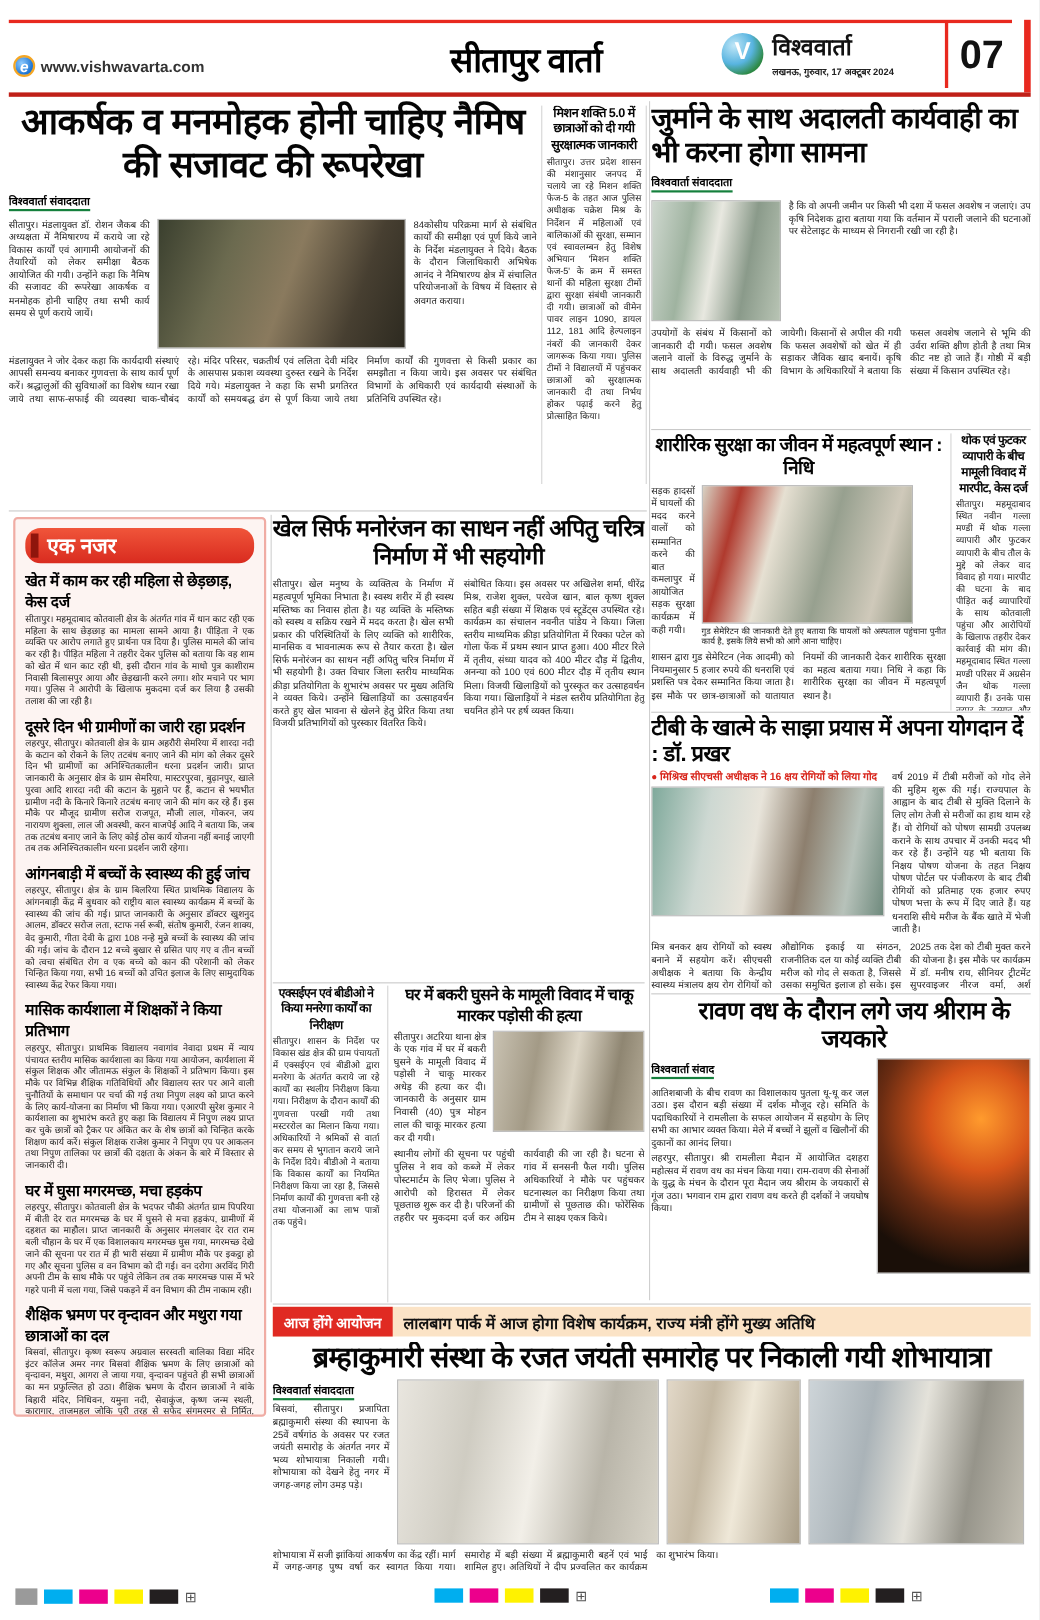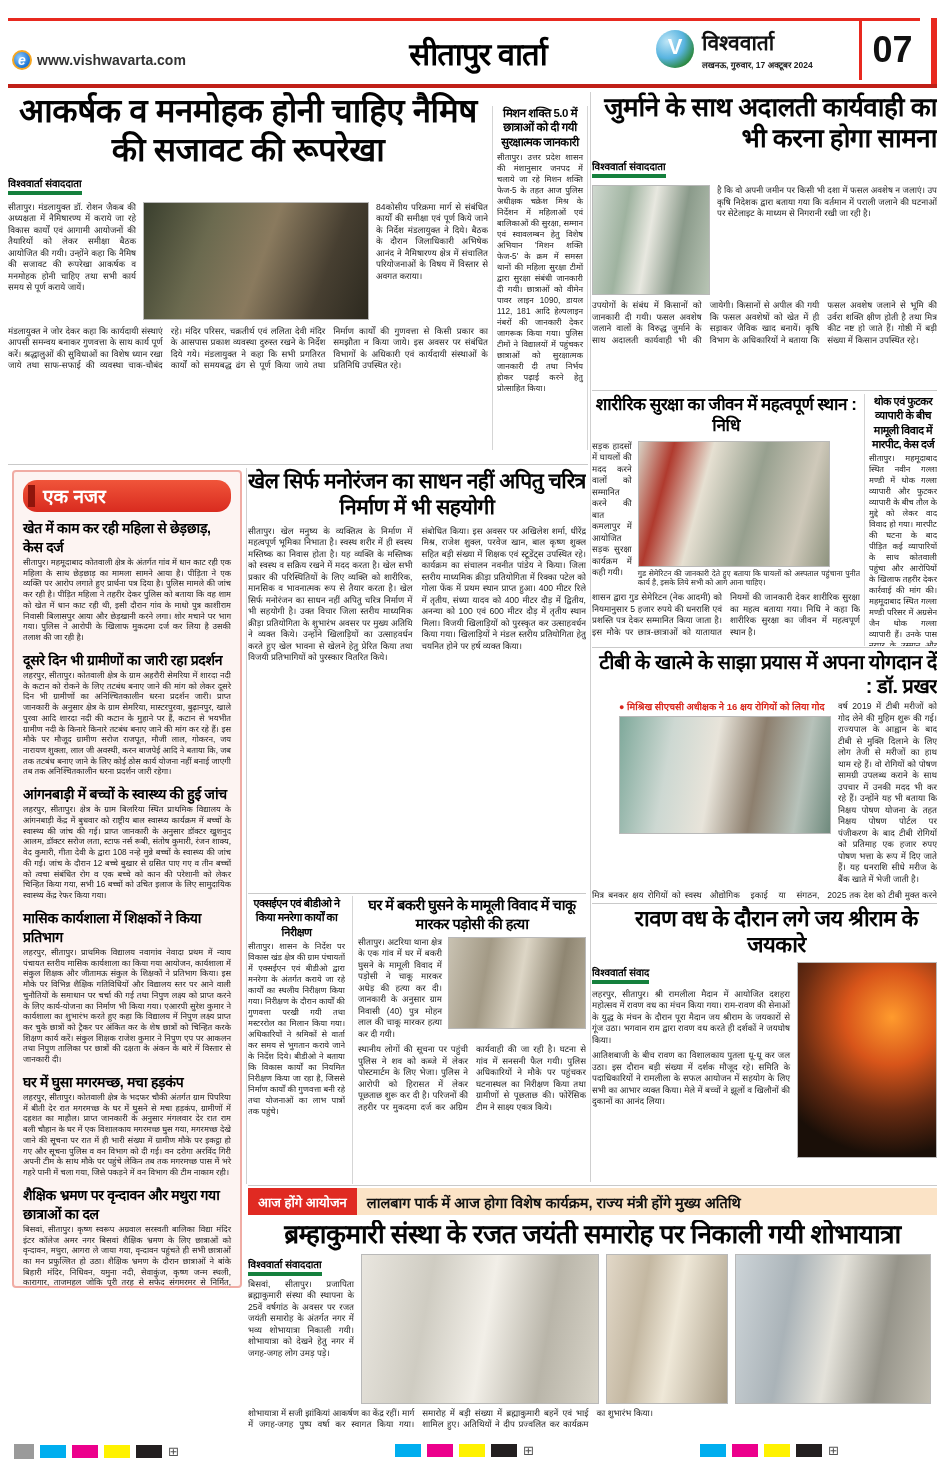--- a/index.html
+++ b/index.html
@@ -18,44 +18,44 @@
   .edition-title { position:absolute; left:330px; top:26px; width:280px; text-align:center; font-size:31px; font-weight:700; color:#000; letter-spacing:-1px; }
   .brandbox { position:absolute; left:648px; top:22px; display:flex; gap:8px; align-items:center; }
   .globe { width:38px; height:38px; border-radius:50%; background:radial-gradient(circle at 30% 30%,#bfe6f7,#58b4e0 45%,#2e8a46 75%,#1d6c33); position:relative; }
   .globe span { position:absolute; left:0; top:4px; width:100%; text-align:center; color:#fff; font-size:22px; font-weight:700; }
   .brandtext .brand { font-size:21px; font-weight:700; color:#111; }
   .brandtext .dateline { font-size:8.5px; color:#222; margin-top:3px; font-weight:700; }
   .pageno { position:absolute; right:14px; top:14px; width:64px; height:60px; border-left:3px solid #e8291f; display:flex; align-items:center; justify-content:center; font-size:36px; font-weight:700; color:#111;margin-left:24px; }
 
   
   .headline { font-weight:700; color:#050505; letter-spacing:-0.5px; }
-  .byline { font-size:10px; font-weight:700; color:#000; border-bottom:4px solid #15803d; display:inline-block; padding-bottom:1px; margin-bottom:3px; }
+  .byline { font-size:10px; font-weight:700; color:#000; border-bottom:2px solid #15803d; display:inline-block; padding-bottom:1px; margin-bottom:3px; }
   .body-txt { font-size:8.6px; line-height:1.34; text-align:justify; color:#1c1c1c; }
   .photo { background-size:cover; border:1px solid #b9b9b9; }
   .caption { font-size:7.6px; line-height:1.3; text-align:justify; color:#222; margin-top:2px; }
   .hline { position:absolute; height:1px; background:#c9c9c9; }
   .vline { position:absolute; width:1px; background:#cfcfcf; }
 
   
   .art-naimish { position:absolute; left:8px; top:92px; width:480px; height:372px; overflow:hidden; }
   .art-naimish .headline { font-size:33px; line-height:1.18; text-align:center; }
   .naimish-row { display:flex; gap:7px; margin-top:4px; }
   .naimish-c1 { width:128px; }
   .photo-naimish { width:226px; height:118px; background:linear-gradient(110deg,#3a3f2e,#6b6a4f 28%,#8a7a5e 52%,#473f31 78%,#2d2a20); }
   .naimish-c2 { flex:1; }
   .naimish-bottom { column-count:3; column-gap:8px; margin-top:6px; }
 
   
-  .art-mission { position:absolute; left:492px; top:106px; width:96px; height:344px; padding:0 4px; border-left:1px solid #d5d5d5; border-right:1px solid #d5d5d5; overflow:hidden; }
+  .art-mission { position:absolute; left:492px; top:96px; width:96px; height:344px; padding:0 4px; border-left:1px solid #d5d5d5; border-right:1px solid #d5d5d5; overflow:hidden; }
   .art-mission .headline { font-size:11.5px; line-height:1.25; text-align:center; margin-bottom:4px; }
   .art-mission .body-txt { font-size:8.2px; }
 
   
   .art-court { position:absolute; left:592px; top:92px; width:345px; height:298px; overflow:hidden; }
-  .art-court .headline { font-size:26px; line-height:1.2; text-align:right; }
+  .art-court .headline { font-size:26px; line-height:1.2; text-align:left; }
   .court-row { display:flex; gap:7px; margin-top:4px; }
   .court-c1 { width:132px; }
   .photo-court { width:118px; height:110px; background:linear-gradient(100deg,#cfd8cf,#9fb3a0 28%,#e8e8e0 48%,#8a9a8a 72%,#b8c4b4); }
   .court-c3 { flex:1; }
   .court-bottom { column-count:3; column-gap:8px; margin-top:5px; }
 
   
   .art-nidhi { position:absolute; left:592px; top:394px; width:268px; height:252px; overflow:hidden; }
   .art-nidhi .headline { font-size:17px; line-height:1.25; text-align:center; }
   .nidhi-row { display:flex; gap:6px; margin-top:4px; }
@@ -63,22 +63,22 @@
   .photo-nidhi { width:192px; height:126px; background:linear-gradient(105deg,#d8d2c4,#b03a2e 16%,#e6e0d2 34%,#97a08f 58%,#cfc9ba 82%,#8e937f); }
   .nidhi-bottom { column-count:2; column-gap:8px; margin-top:4px; }
 
   
   .art-mandi { position:absolute; left:864px; top:394px; width:73px; height:252px; overflow:hidden; border-left:1px solid #d5d5d5; padding-left:4px; }
   .art-mandi .headline { font-size:11px; line-height:1.3; text-align:center; margin-bottom:3px; }
   .art-mandi .body-txt { font-size:8.2px; }
 
   
   .art-tb { position:absolute; left:592px; top:650px; width:345px; height:252px; overflow:hidden; }
-  .art-tb .headline { font-size:20px; line-height:1.2; text-align:right; }
-  .tb-row { display:flex; gap:7px; margin-top:3px;padding-left:27px; }
+  .art-tb .headline { font-size:20px; line-height:1.2; text-align:left; }
+  .tb-row { display:flex; gap:7px; margin-top:3px; }
   .tb-left { width:212px; }
   .tb-sub { font-size:9.5px; font-weight:700; color:#d8261c; line-height:1.3; margin-bottom:2px; }
   .tb-sub .dot { color:#d8261c; font-size:9px; }
   .photo-tb { width:212px; height:118px; background:linear-gradient(100deg,#7fa99b,#cdd8d2 24%,#e8e4da 44%,#8d7f6e 64%,#b7c2ba 84%,#6f8a7d); }
   .tb-right { flex:1; }
   .tb-bottom { column-count:3; column-gap:8px; margin-top:5px; }
 
   
   .art-ravan { position:absolute; left:592px; top:906px; width:345px; height:276px; overflow:hidden; }
   .art-ravan .headline { font-size:22px; line-height:1.2; text-align:center;padding-left:24px; }
@@ -227,22 +227,22 @@
       <div class="body-txt">सीतापुर। खेल मनुष्य के व्यक्तित्व के निर्माण में महत्वपूर्ण भूमिका निभाता है। स्वस्थ शरीर में ही स्वस्थ मस्तिष्क का निवास होता है। यह व्यक्ति के मस्तिष्क को स्वस्थ व सक्रिय रखने में मदद करता है। खेल सभी प्रकार की परिस्थितियों के लिए व्यक्ति को शारीरिक, मानसिक व भावनात्मक रूप से तैयार करता है। खेल सिर्फ मनोरंजन का साधन नहीं अपितु चरित्र निर्माण में भी सहयोगी है। उक्त विचार जिला स्तरीय माध्यमिक क्रीड़ा प्रतियोगिता के शुभारंभ अवसर पर मुख्य अतिथि ने व्यक्त किये। उन्होंने खिलाड़ियों का उत्साहवर्धन करते हुए खेल भावना से खेलने हेतु प्रेरित किया तथा विजयी प्रतिभागियों को पुरस्कार वितरित किये।</div>
       <div class="body-txt">संबोधित किया। इस अवसर पर अखिलेश शर्मा, धीरेंद्र मिश्र, राजेश शुक्ल, परवेज खान, बाल कृष्ण शुक्ल सहित बड़ी संख्या में शिक्षक एवं स्टूडेंट्स उपस्थित रहे। कार्यक्रम का संचालन नवनीत पांडेय ने किया। जिला स्तरीय माध्यमिक क्रीड़ा प्रतियोगिता में रिक्का पटेल को गोला फेंक में प्रथम स्थान प्राप्त हुआ। 400 मीटर रिले में तृतीय, संध्या यादव को 400 मीटर दौड़ में द्वितीय, अनन्या को 100 एवं 600 मीटर दौड़ में तृतीय स्थान मिला। विजयी खिलाड़ियों को पुरस्कृत कर उत्साहवर्धन किया गया। खिलाड़ियों ने मंडल स्तरीय प्रतियोगिता हेतु चयनित होने पर हर्ष व्यक्त किया।</div>
     </div>
   </div>
 
   <div class="art-ravan">
     <div class="headline">रावण वध के दौरान लगे जय श्रीराम के जयकारे</div>
     <div class="ravan-row">
       <div class="ravan-txt">
         <span class="byline">विश्ववार्ता संवाद</span>
+        <div class="body-txt" style="margin-top:4px;">आतिशबाजी के बीच रावण का विशालकाय पुतला धू-धू कर जल उठा। इस दौरान बड़ी संख्या में दर्शक मौजूद रहे। समिति के पदाधिकारियों ने रामलीला के सफल आयोजन में सहयोग के लिए सभी का आभार व्यक्त किया। मेले में बच्चों ने झूलों व खिलौनों की दुकानों का आनंद लिया।</div>
         <div class="body-txt">लहरपुर, सीतापुर। श्री रामलीला मैदान में आयोजित दशहरा महोत्सव में रावण वध का मंचन किया गया। राम-रावण की सेनाओं के युद्ध के मंचन के दौरान पूरा मैदान जय श्रीराम के जयकारों से गूंज उठा। भगवान राम द्वारा रावण वध करते ही दर्शकों ने जयघोष किया।</div>
-        <div class="body-txt" style="margin-top:4px;">आतिशबाजी के बीच रावण का विशालकाय पुतला धू-धू कर जल उठा। इस दौरान बड़ी संख्या में दर्शक मौजूद रहे। समिति के पदाधिकारियों ने रामलीला के सफल आयोजन में सहयोग के लिए सभी का आभार व्यक्त किया। मेले में बच्चों ने झूलों व खिलौनों की दुकानों का आनंद लिया।</div>
       </div>
       <div class="photo photo-ravan"></div>
     </div>
   </div>
 
   <div class="art-xen">
     <div class="headline">एक्सईएन एवं बीडीओ ने किया मनरेगा कार्यों का निरीक्षण</div>
     <div class="body-txt">सीतापुर। शासन के निर्देश पर विकास खंड क्षेत्र की ग्राम पंचायतों में एक्सईएन एवं बीडीओ द्वारा मनरेगा के अंतर्गत कराये जा रहे कार्यों का स्थलीय निरीक्षण किया गया। निरीक्षण के दौरान कार्यों की गुणवत्ता परखी गयी तथा मस्टररोल का मिलान किया गया। अधिकारियों ने श्रमिकों से वार्ता कर समय से भुगतान कराये जाने के निर्देश दिये। बीडीओ ने बताया कि विकास कार्यों का नियमित निरीक्षण किया जा रहा है, जिससे निर्माण कार्यों की गुणवत्ता बनी रहे तथा योजनाओं का लाभ पात्रों तक पहुंचे।</div>
   </div>
 

